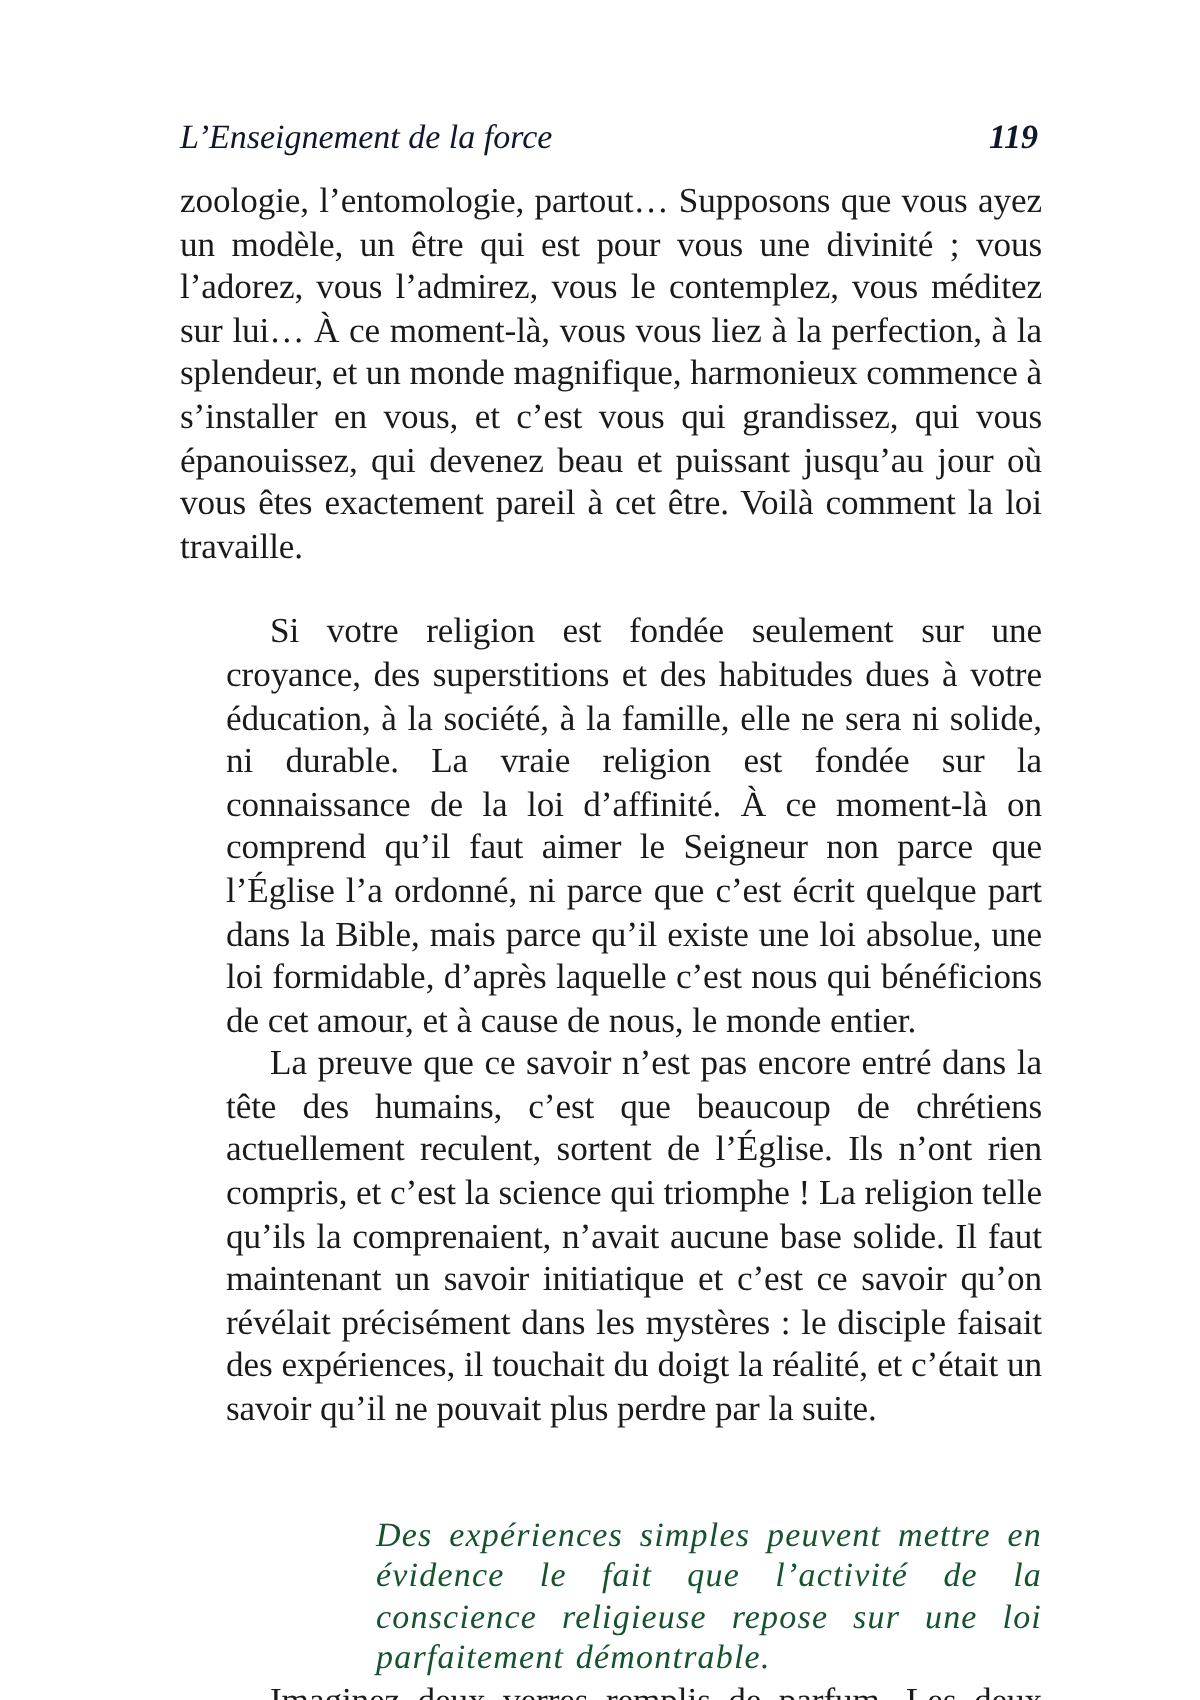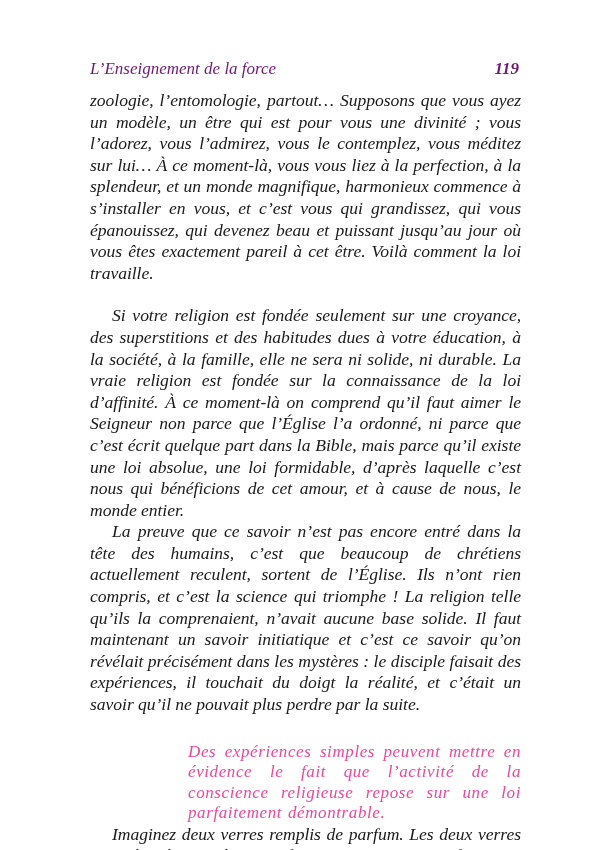--- a/index.html
+++ b/index.html
@@ -21,58 +21,58 @@
     top: 58px;
     width: 431px;
   }
   .running-header {
     display: flex;
     justify-content: space-between;
     align-items: baseline;
     font-style: italic;
     font-size: 17px;
     line-height: 22px;
-    color: #701a75;
+    color: #0f172a;
     height: 22px;
     text-align: right;
   }
   .running-header .page-number {
     padding-right: 2px;
     font-weight: bold;
   }
   .body-text {
     margin-top: 10px;
     font-size: 17.6px;
     line-height: 21.6px;
     text-align: justify;
     letter-spacing: -0.05px;
   }
   .body-text p {
     margin: 0;
     text-align: justify;
     text-align-last: left;
-    font-style: italic;
   }
   .body-text p.indent {
     text-indent: 22px;
+    margin-left: 23px;
   }
   .body-text p.gap-before {
     margin-top: 21px;
   }
   .quote {
-    margin-top: 26px;
+    margin-top: 42px;
     margin-left: 98px;
     font-style: italic;
     font-size: 17px;
     line-height: 20.5px;
     letter-spacing: 0.6px;
     word-spacing: 1px;
     text-align: justify;
     text-align-last: left;
-    color: #ec4899;
+    color: #14532d;
   }
   .after-quote {
     margin-top: 27px;
   }
 </style>
 </head>
 <body>
 
 <div class="page">
 

